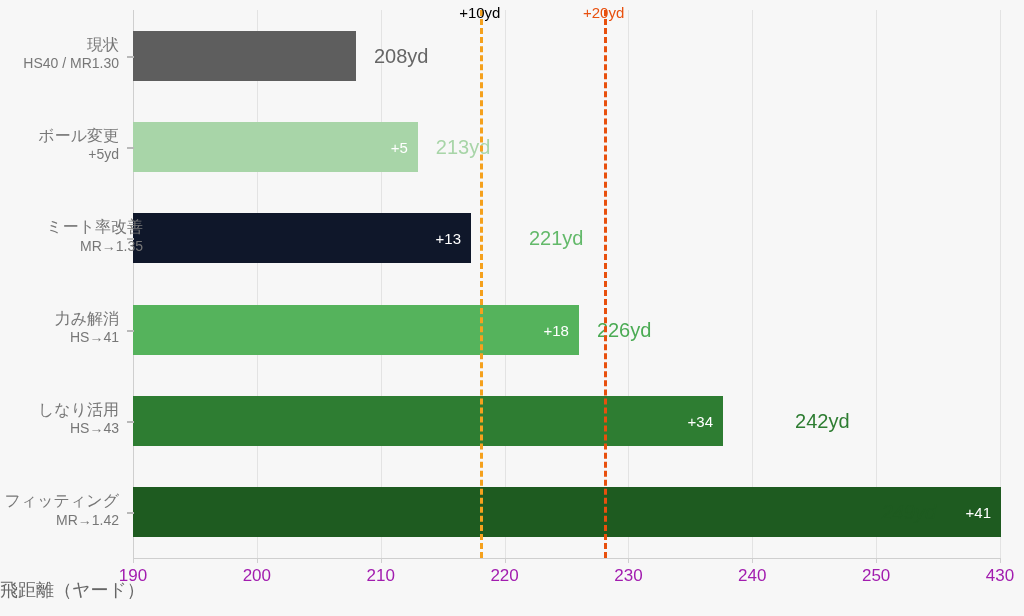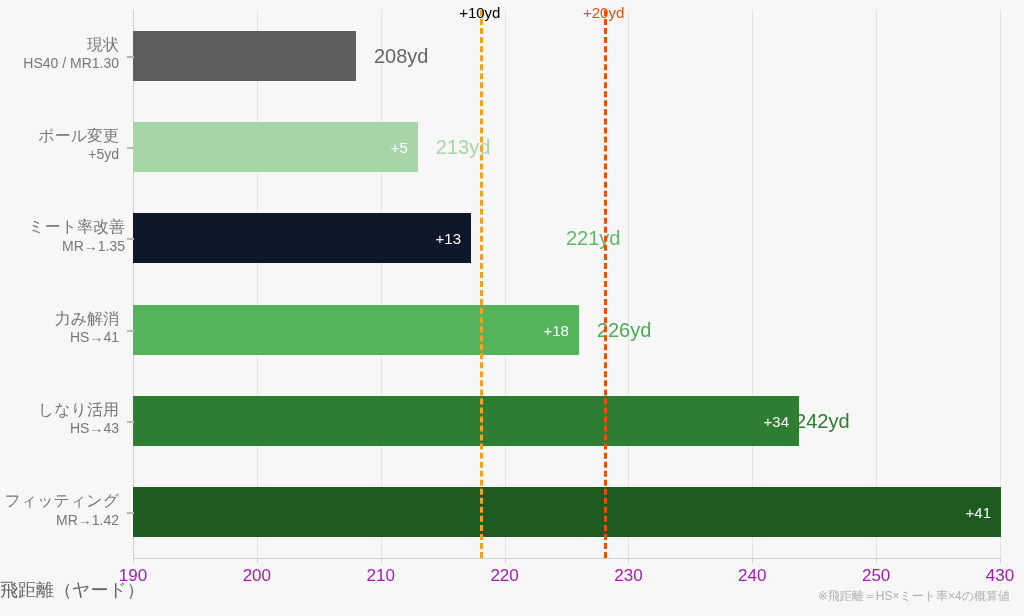--- a/index.html
+++ b/index.html
@@ -109,46 +109,46 @@
   <div id="layer-bars">
       <div class="bar" style="left: 133px; top: 31px; width: 222.943px; background: rgb(94, 94, 94);"></div>
       <div class="bar-total" style="left: 373.943px; top: 56px; color: rgb(102, 102, 102);">208yd</div>
       <div class="bar" style="left: 133px; top: 122px; width: 284.871px; background: rgb(168, 213, 168);">
         <span class="bar-delta">+5</span>
       </div>
       <div class="bar-total" style="left: 435.871px; top: 147px; color: rgb(168, 213, 168);">213yd</div>
       <div class="bar" style="left: 133px; top: 213px; width: 338px; background: #0f172a;">
         <span class="bar-delta">+13</span>
       </div>
-      <div class="bar-total" style="left: 566px; top: 238px; color: rgb(99, 185, 106); text-align: center;">221yd</div>
+      <div class="bar-total" style="left: 529px; top: 238px; color: rgb(99, 185, 106); text-align: center;">221yd</div>
       <div class="bar" style="left: 133px; top: 305px; width: 445.886px; background: rgb(85, 179, 92);">
         <span class="bar-delta">+18</span>
       </div>
       <div class="bar-total" style="left: 596.886px; top: 330px; color: rgb(75, 171, 84);">226yd</div>
-      <div class="bar" style="left: 133px; top: 396px; width: 666px; background: rgb(46, 125, 50);">
+      <div class="bar" style="left: 133px; top: 396px; width: 590px; background: rgb(46, 125, 50);">
         <span class="bar-delta">+34</span>
       </div>
       <div class="bar-total" style="left: 795.057px; top: 421px; color: rgb(46, 125, 50);">242yd</div>
       <div class="bar" style="left: 133px; top: 487px; width: 868px; background: rgb(30, 91, 32);">
         <span class="bar-delta">+41</span>
       </div>
       <div class="bar-total" style="left: 881.757px; top: 512px; color: rgb(30, 91, 32); font-style: italic;">249yd</div>
     </div>
   <div id="layer-ylabels">
       <div class="ylabel" style="left: 0px; width: 119px; top: 34.6667px;">
         <span class="l1">現状</span>
         <span class="l2">HS40 / MR1.30</span>
       </div>
       <div class="ytick" style="left: 127px; top: 56px;"></div>
       <div class="ylabel" style="left: 0px; width: 119px; top: 126px;">
         <span class="l1">ボール変更</span>
         <span class="l2">+5yd</span>
       </div>
       <div class="ytick" style="left: 127px; top: 147px;"></div>
-      <div class="ylabel" style="left: 6px; width: 119px; top: 217.333px;">
+      <div class="ylabel" style="left: 0px; width: 119px; top: 217.333px; padding-left: 24px;">
         <span class="l1">ミート率改善</span>
         <span class="l2">MR→1.35</span>
       </div>
       <div class="ytick" style="left: 127px; top: 238px;"></div>
       <div class="ylabel" style="left: 0px; width: 119px; top: 308.667px;">
         <span class="l1">力み解消</span>
         <span class="l2">HS→41</span>
       </div>
       <div class="ytick" style="left: 127px; top: 330px;"></div>
       <div class="ylabel" style="left: 0px; width: 119px; top: 400px;">
@@ -181,14 +181,13 @@
       <div class="ticklabel" style="left: 1000px;">430</div>
     </div>
   <div id="layer-refs">
       <div class="refline" style="left: 479.8px; border-left-color: rgb(245, 161, 29);"></div>
       <div class="reflabel" style="left: 479.8px; color: #000000;">+10yd</div>
       <div class="refline" style="left: 603.657px; border-left-color: rgb(232, 80, 14);"></div>
       <div class="reflabel" style="left: 603.657px; color: rgb(232, 80, 14);">+20yd</div>
     </div>
 
   <div class="xtitle">飛距離（ヤード）</div>
-  <div class="footnote">※飛距離＝HS×ミート率×4の概算値</div>
 </div>
 
 </body></html>

